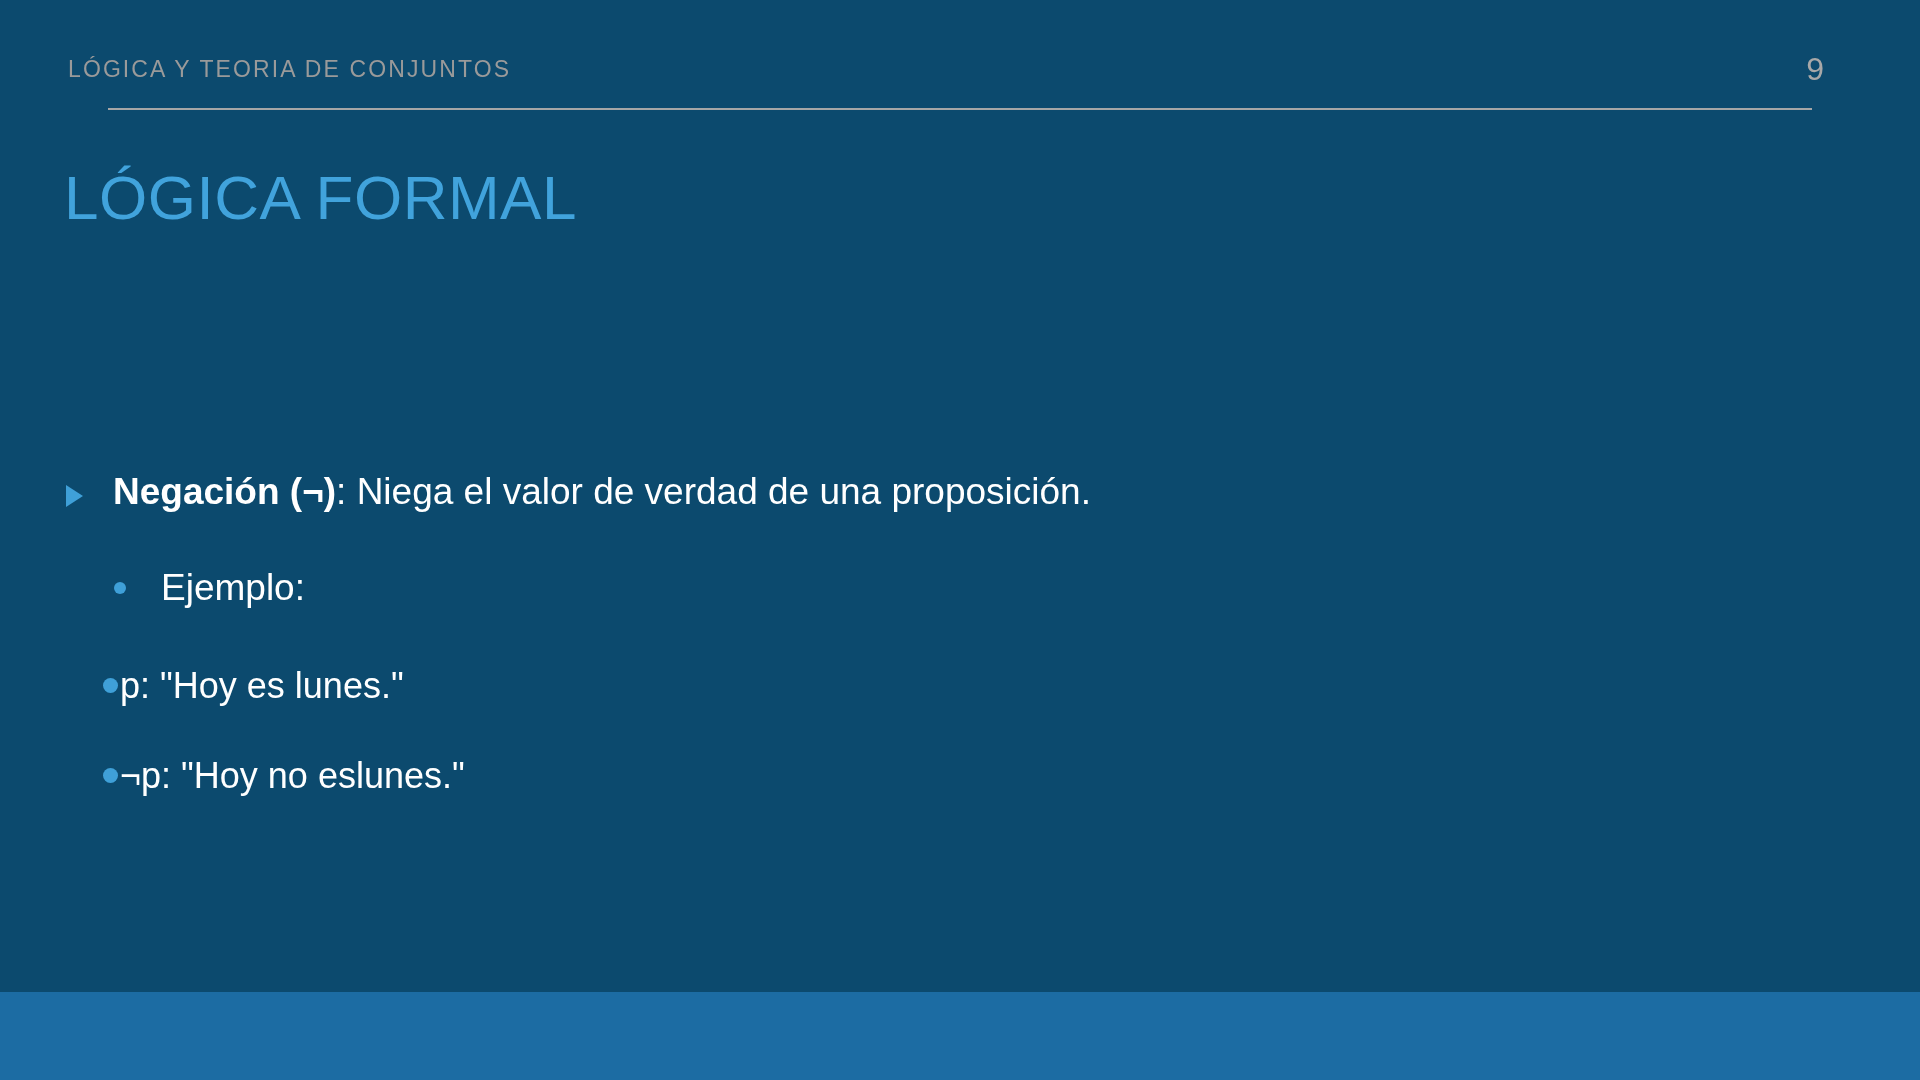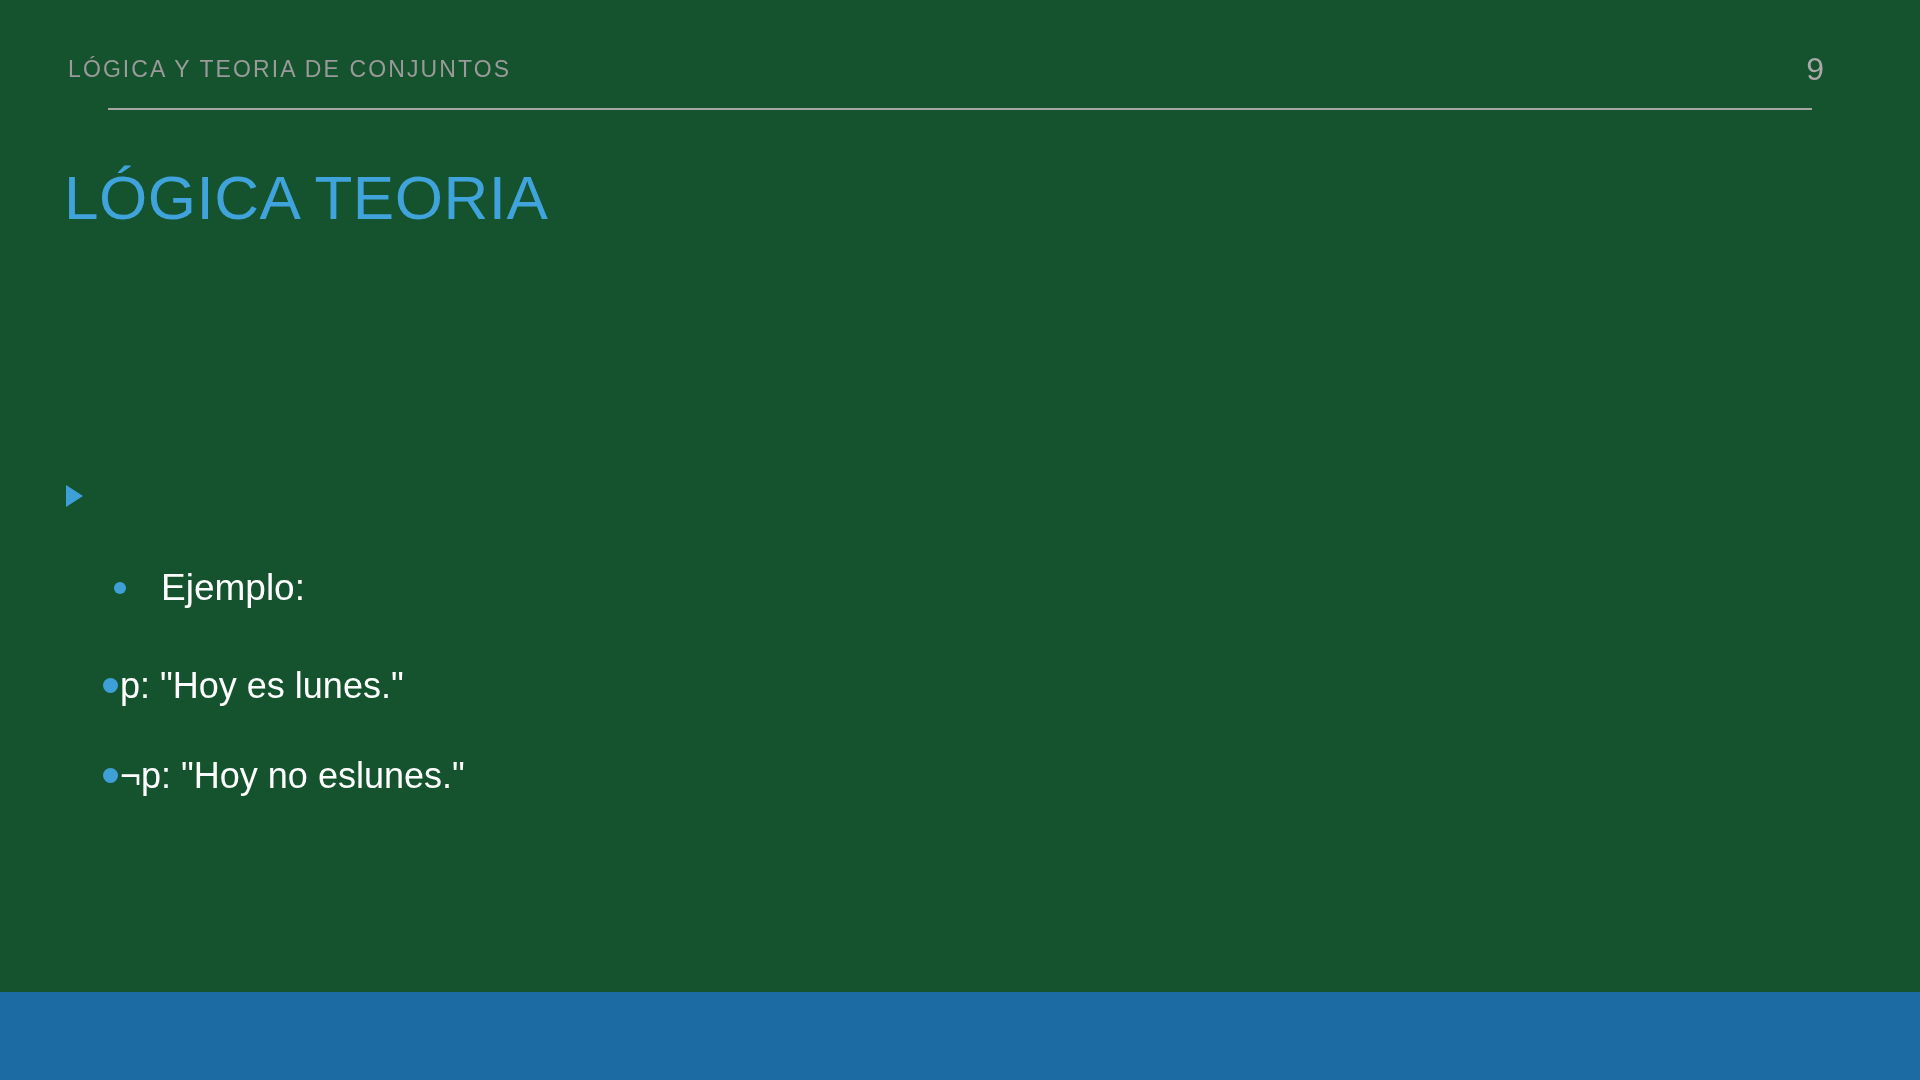--- a/index.html
+++ b/index.html
@@ -15,21 +15,21 @@
     font-family: "Liberation Sans", sans-serif;
     background: #232323;
     position: relative;
   }
 
   .slide {
     position: absolute;
     top: 0; left: 0;
     width: 1920px;
     height: 1080px;
-    background: #14532d;
+    background: #0c4a6e;
     overflow: hidden;
   }
 
   
   .header-row {
     position: absolute;
     top: 52px;
     left: 0;
     width: 1920px;
     height: 46px;
@@ -179,26 +179,27 @@
 <body>
 
 <div class="slide">
 
   <div class="header-row">
     <div class="header-label">LÓGICA Y TEORIA DE CONJUNTOS</div>
     <div class="page-number">9</div>
   </div>
   <div class="header-rule"></div>
 
-  <h1 class="slide-title">LÓGICA TEORIA</h1>
+  <h1 class="slide-title">LÓGICA FORMAL</h1>
 
   <div class="body-content">
 
     <div class="bullet-row lvl1">
       <span class="marker"></span>
+      <span class="btext"><span class="strong">Negación (¬)</span><span>: Niega el valor de verdad de una proposición.</span></span>
     </div>
 
     <div class="bullet-row lvl1b">
       <span class="marker"></span>
       <span class="btext">Ejemplo:</span>
     </div>
 
     <div class="bullet-row lvl2">
       <span class="marker"></span>
       <span class="btext">p: "Hoy es lunes."</span>

